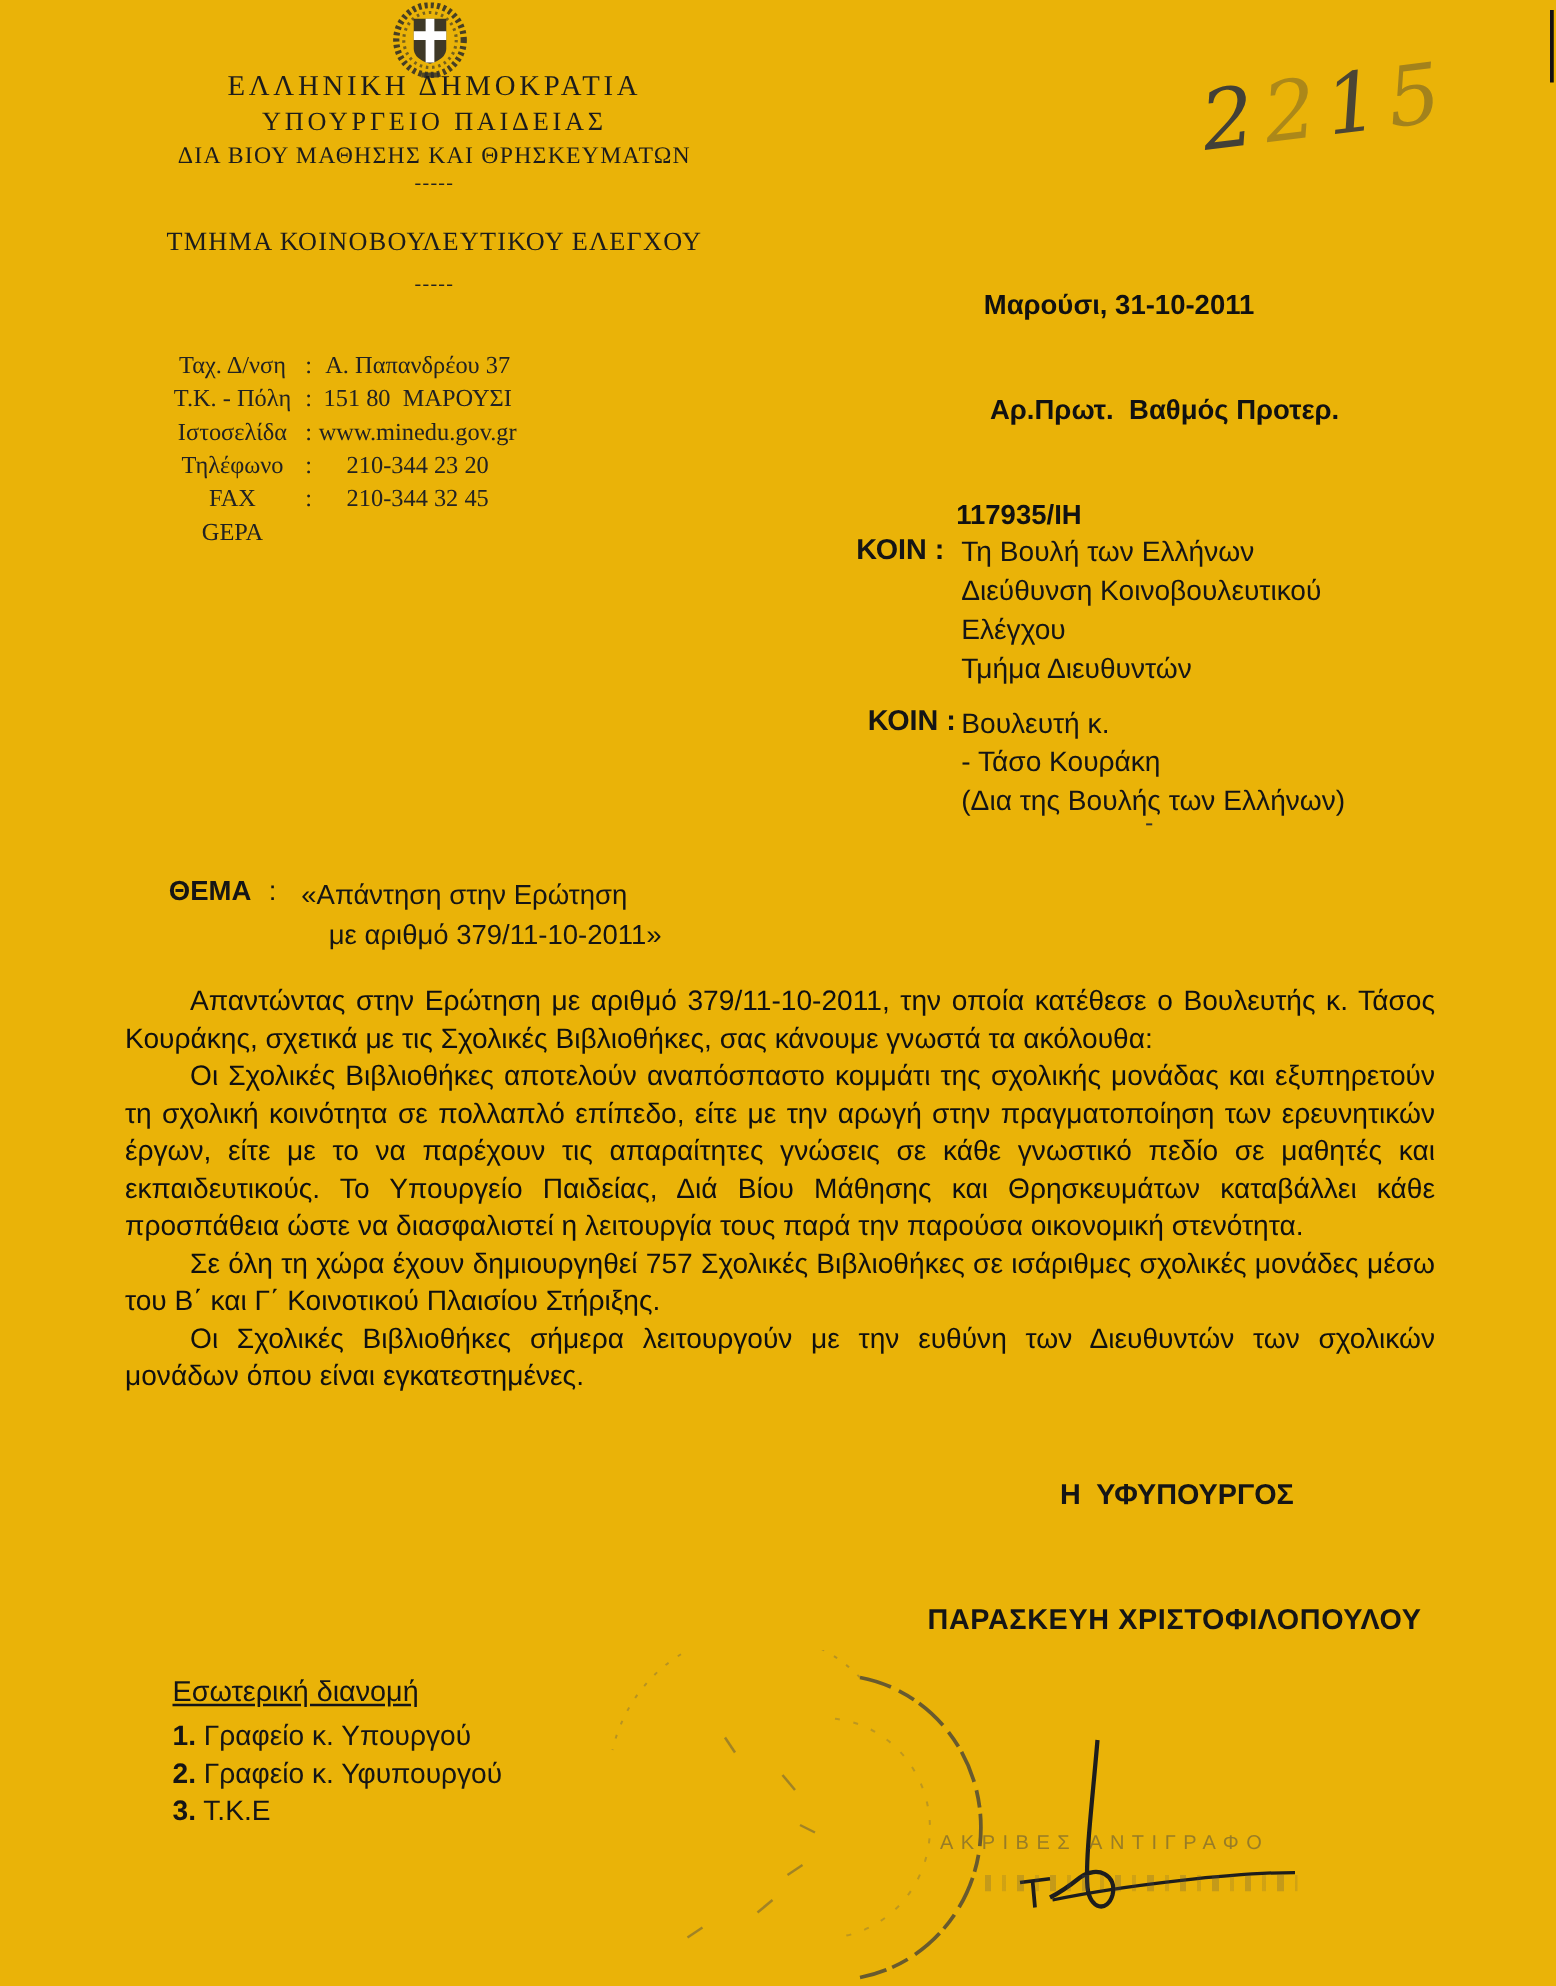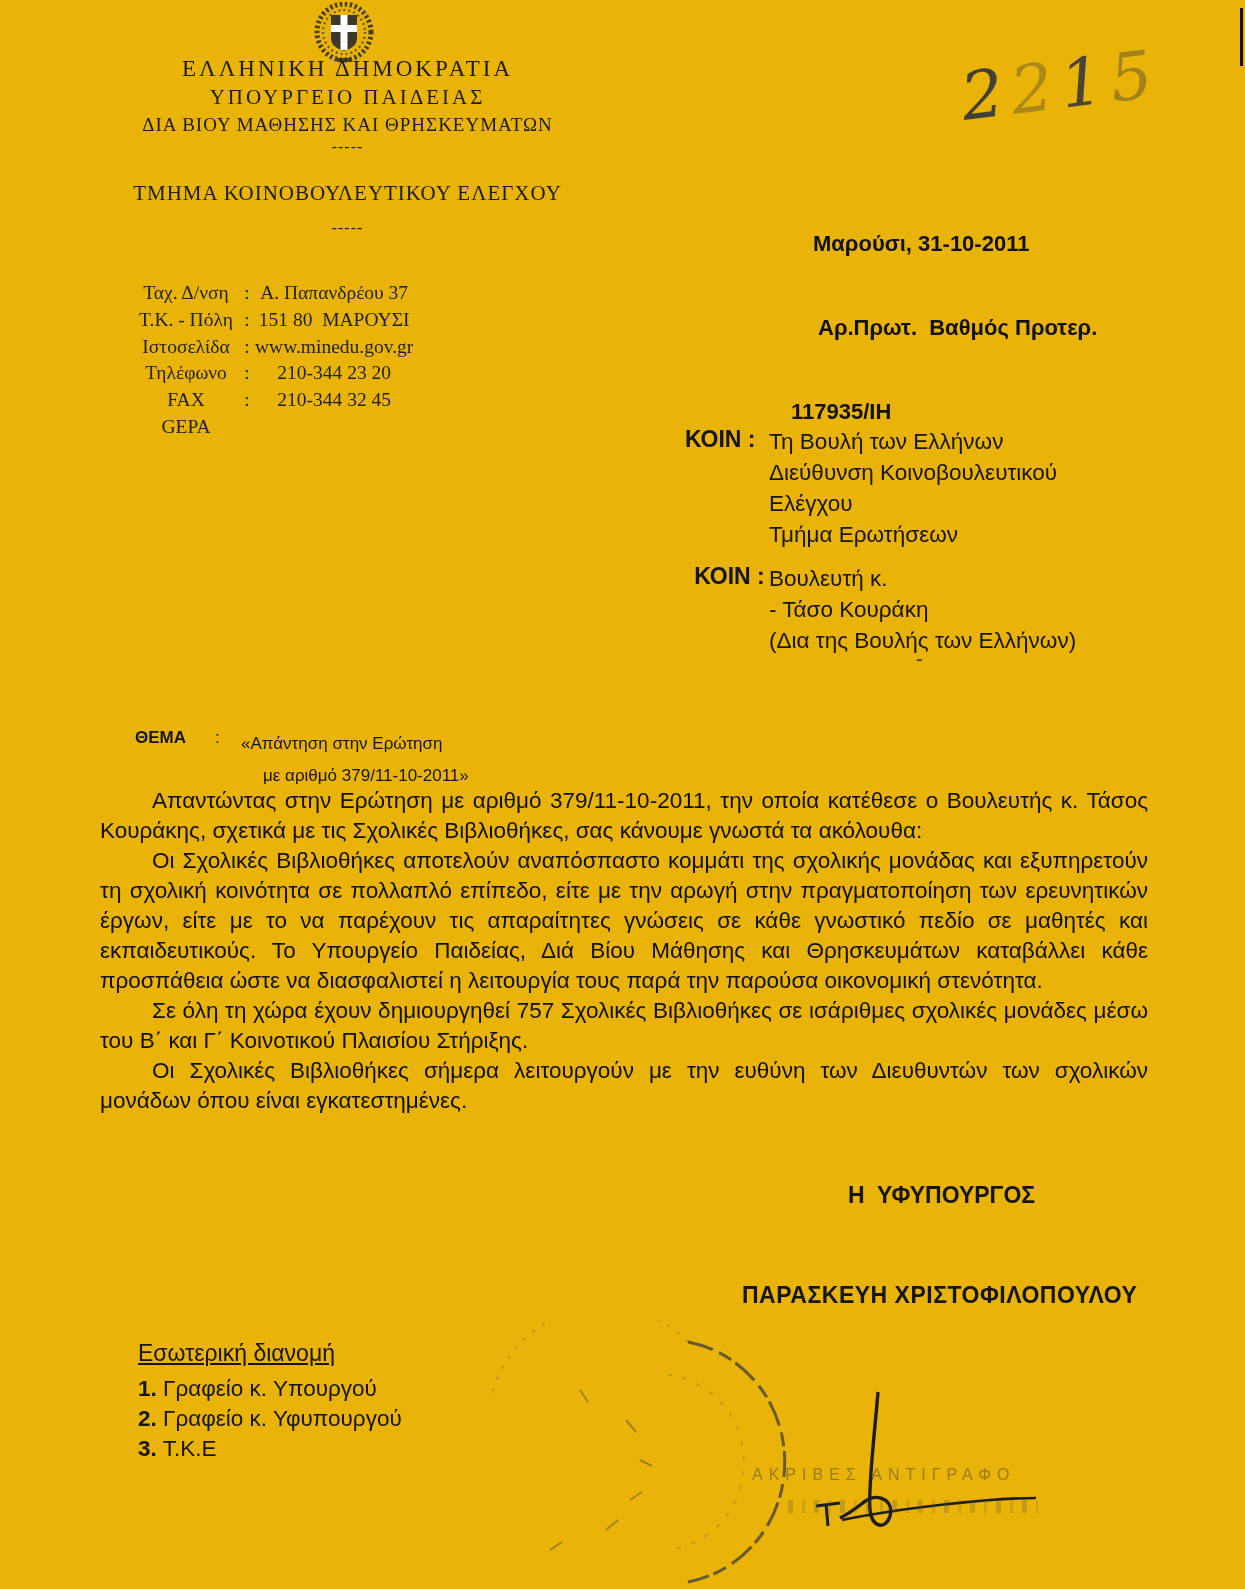--- a/index.html
+++ b/index.html
@@ -28,42 +28,42 @@
     position:absolute;left:90px;top:181px;width:515px;
     text-align:center;
     font-family:"Liberation Serif", serif;
     font-size:21px;letter-spacing:1px;color:#1c1c1c;
   }
   .department .lh-divider{margin-top:13px;}
   
   .handwritten{position:absolute;left:930px;top:20px;}
   
   .protocol{
-    position:absolute;left:791px;top:174px;width:360px;
+    position:absolute;left:765px;top:174px;width:360px;
     font-weight:bold;font-size:22px;line-height:28px;
     white-space:pre;color:#111;
   }
   .protocol .p1{padding-left:22px;}
   .protocol .p2{padding-left:27px;}
   
   .contact{
     position:absolute;left:133px;top:282px;
     font-family:"Liberation Serif", serif;
     font-size:19.5px;color:#222;text-align:center;
   }
   .contact-row{display:grid;grid-template-columns:106px 16px auto;height:26.8px;white-space:pre;}
   
   .to-block{position:absolute;left:685px;top:426px;display:flex;}
   .cc-block{position:absolute;left:690px;top:563px;display:flex;}
   .rcpt-label{font-weight:bold;font-size:23px;width:84px;flex:none;}
   .cc-block .rcpt-label{width:79px;text-align:center;}
   .rcpt-lines{font-size:22.5px;line-height:31px;}
   .cc-dash{position:absolute;left:916px;top:648px;font-size:20px;color:#333;}
   
-  .subject{position:absolute;left:135px;top:700px;display:flex;font-size:17px;margin-top:28px;}
+  .subject{position:absolute;left:135px;top:700px;display:flex;font-size:22px;}
   .subject .s-label{font-weight:bold;width:80px;flex:none;}
   .subject .s-colon{width:26px;flex:none;}
   .subject .s-lines{line-height:32px;}
   .subject .s-line2{padding-left:22px;}
   
   .body-text{
     position:absolute;left:100px;top:786px;width:1048px;
     font-size:22.5px;line-height:30px;text-align:justify;color:#101010;
   }
   .body-text p{margin:0;text-indent:52px;}
@@ -145,21 +145,21 @@
       <span>GEPA</span><span></span><span></span>
     </div>
   </div>
 
   <div class="to-block">
     <div class="rcpt-label">ΚΟΙΝ :</div>
     <div class="rcpt-lines">
       <div>Τη Βουλή των Ελλήνων</div>
       <div>Διεύθυνση Κοινοβουλευτικού</div>
       <div>Ελέγχου</div>
-      <div>Τμήμα Ερωτήσεων</div>
+      <div>Τμήμα Διευθυντών</div>
     </div>
   </div>
 
   <div class="cc-block">
     <div class="rcpt-label">ΚΟΙΝ :</div>
     <div class="rcpt-lines">
       <div>Βουλευτή κ.</div>
       <div>- Τάσο Κουράκη</div>
       <div>(Δια της Βουλής των Ελλήνων)</div>
     </div>

